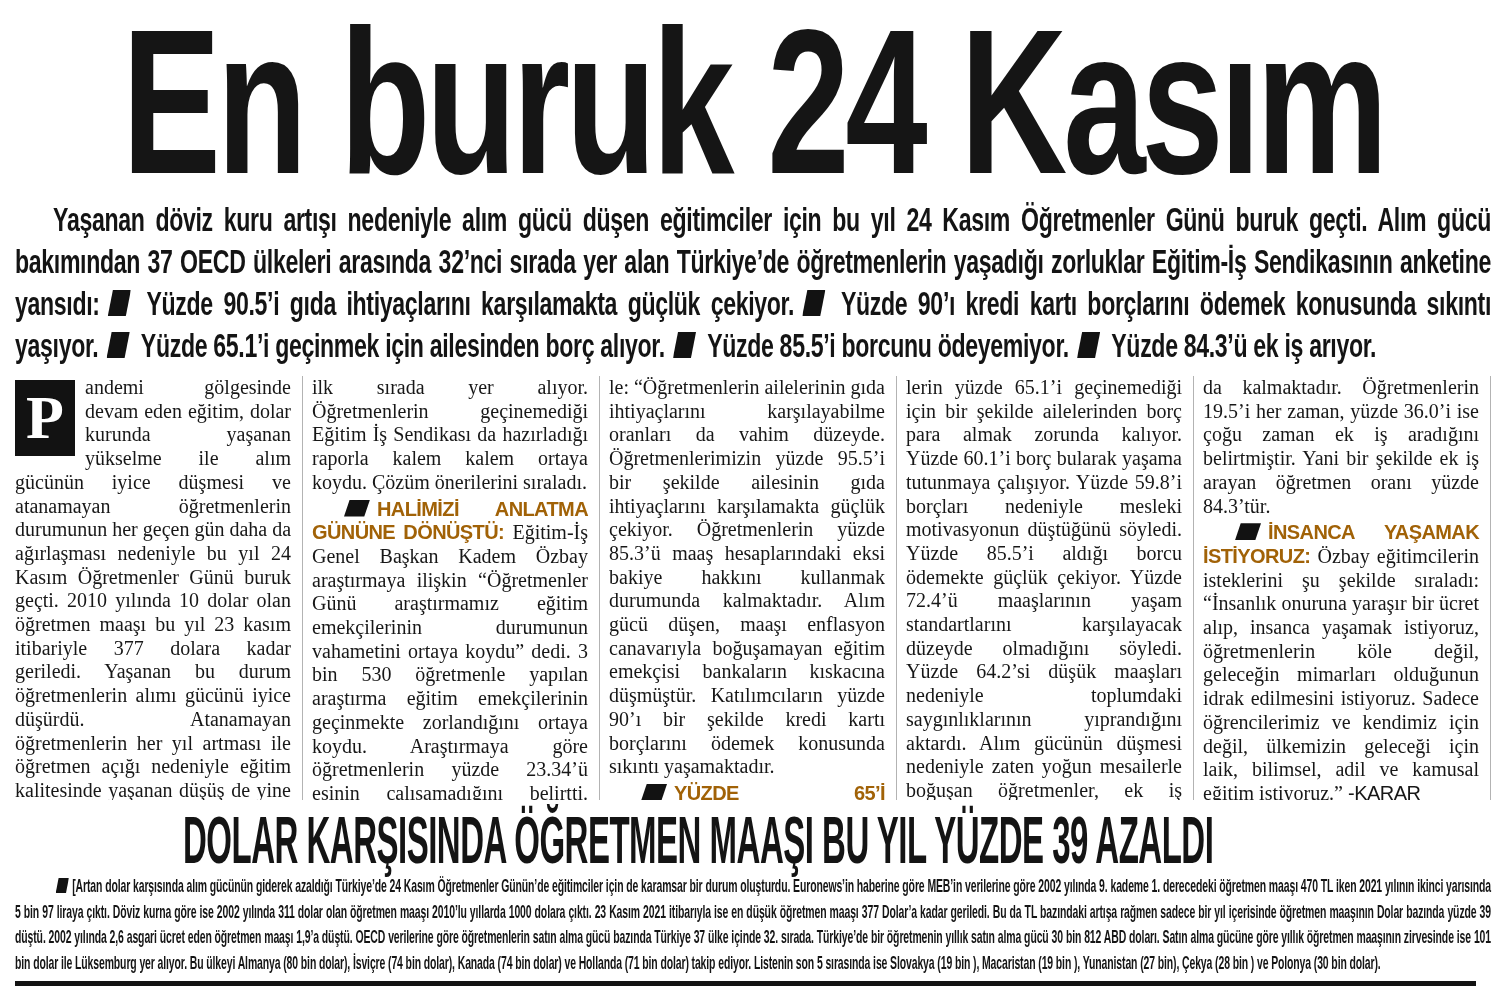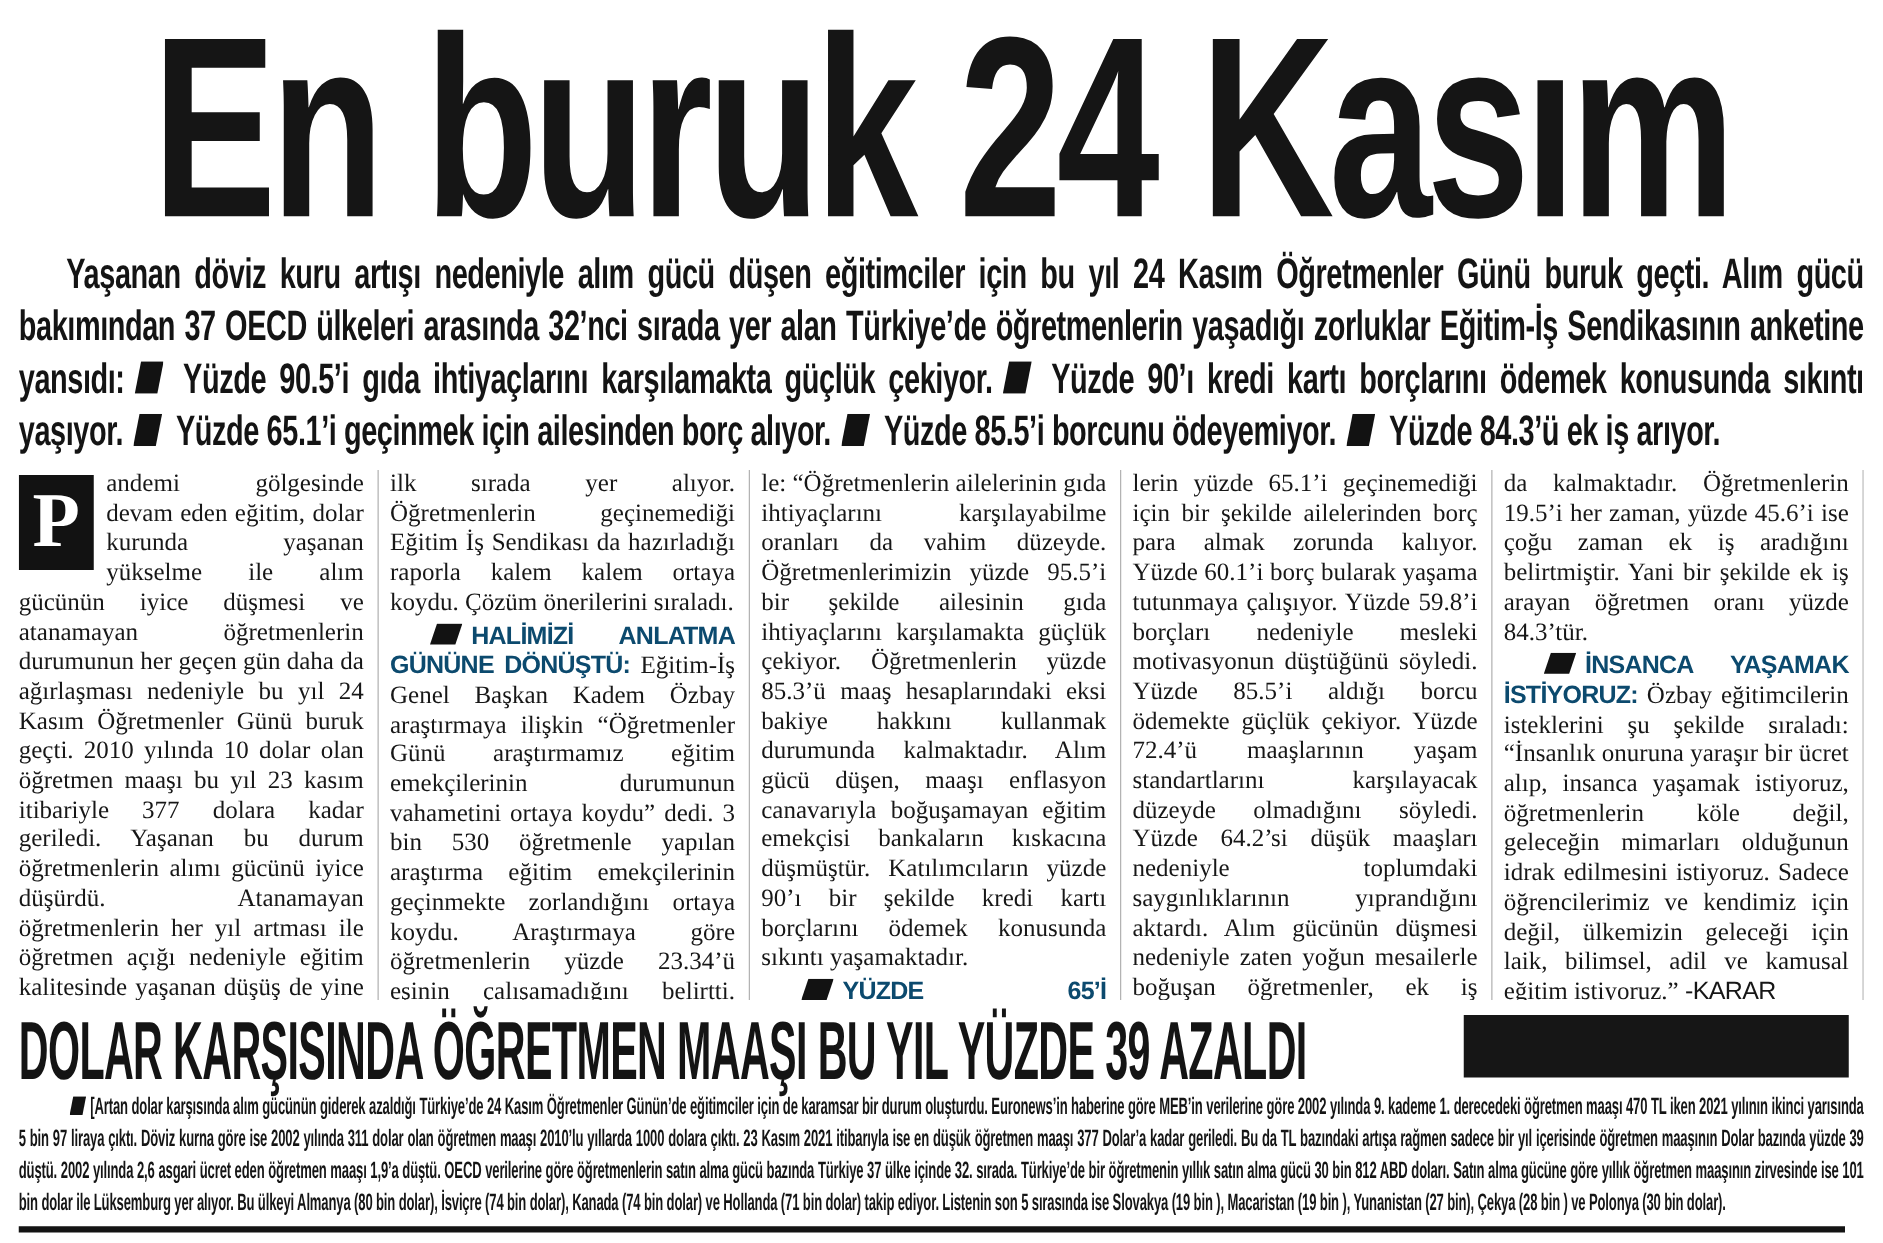--- a/index.html
+++ b/index.html
@@ -56,40 +56,40 @@
   }
   .col:first-child{padding-left:0;}
   .body-p{
     margin:0;
     font-size:20px;line-height:23.7px;
     text-align:justify;color:#171717;
   }
   .body-p.indent{text-indent:30px;margin-top:3px;}
   .subhead{
     font-family:"Liberation Sans", sans-serif;
-    font-weight:700;color:#0c4a6e;
+    font-weight:700;color:#a16207;
     letter-spacing:-0.6px;font-size:20px;
   }
   .credit{
     font-family:"Liberation Sans", sans-serif;
     font-weight:400;letter-spacing:-0.5px;
   }
   .dropcap{
     float:left;
     width:60px;height:76px;
     margin:4px 10px 2px 0;
     background:#121212;color:#ffffff;
     font-family:"Liberation Serif", serif;font-weight:700;
     font-size:62px;line-height:74px;text-align:center;
   }
 
   
   .bottom-head-row{
-    display:flex;align-items:flex-start;
-    margin-top:12px;height:56px;
+    display:flex;align-items:center;
+    margin-top:12px;height:56px;flex-direction:column;
   }
   .bottom-headline-box{
     width:1140px;flex:0 0 auto;overflow:visible;white-space:nowrap;
   }
   .bottom-headline{
     display:inline-block;
     font-family:"Liberation Sans", sans-serif;
     font-weight:700;color:#141414;
     font-size:66px;letter-spacing:-1px;line-height:56px;
     transform:scaleX(0.50);transform-origin:left center;
@@ -143,21 +143,21 @@
     <div class="col">
       <p class="body-p"><span>le: “Öğretmenlerin ailelerinin gıda ihtiyaçlarını karşılayabilme oranları da vahim düzeyde. Öğretmenlerimizin yüzde 95.5’i bir şekilde ailesinin gıda ihtiyaçlarını karşılamakta güçlük çekiyor. Öğretmenlerin yüzde 85.3’ü maaş hesaplarındaki eksi bakiye hakkını kullanmak durumunda kalmaktadır. Alım gücü düşen, maaşı enflasyon canavarıyla boğuşamayan eğitim emekçisi bankaların kıskacına düşmüştür. Katılımcıların yüzde 90’ı bir şekilde kredi kartı borçlarını ödemek konusunda sıkıntı yaşamaktadır.</span></p>
       <p class="body-p indent"><span class="sq-bullet sub-bullet"></span><span class="subhead">YÜZDE 65’İ AİLESİNDEN BORÇ PARA ALIYOR:</span> </p>
     </div>
 
     <div class="col">
       <p class="body-p"><span>lerin yüzde 65.1’i geçinemediği için bir şekilde ailelerinden borç para almak zorunda kalıyor. Yüzde 60.1’i borç bularak yaşama tutunmaya çalışıyor. Yüzde 59.8’i borçları nedeniyle mesleki motivasyonun düştüğünü söyledi. Yüzde 85.5’i aldığı borcu ödemekte güçlük çekiyor. Yüzde 72.4’ü maaşlarının yaşam standartlarını karşılayacak düzeyde olmadığını söyledi. Yüzde 64.2’si düşük maaşları nedeniyle toplumdaki saygınlıklarının yıprandığını aktardı. Alım gücünün düşmesi nedeniyle zaten yoğun mesailerle boğuşan öğretmenler, ek iş aramak durumunda</span></p>
     </div>
 
     <div class="col">
-      <p class="body-p"><span>da kalmaktadır. Öğretmenlerin 19.5’i her zaman, yüzde 45.6’i ise çoğu zaman ek iş aradığını belirtmiştir. Yani bir şekilde ek iş arayan öğretmen oranı yüzde 84.3’tür.</span></p>
+      <p class="body-p"><span>da kalmaktadır. Öğretmenlerin 19.5’i her zaman, yüzde 36.0’i ise çoğu zaman ek iş aradığını belirtmiştir. Yani bir şekilde ek iş arayan öğretmen oranı yüzde 84.3’tür.</span></p>
       <p class="body-p indent"><span class="sq-bullet sub-bullet"></span><span class="subhead">İNSANCA YAŞAMAK İSTİYORUZ:</span> <span>Özbay eğitimcilerin isteklerini şu şekilde sıraladı: “İnsanlık onuruna yaraşır bir ücret alıp, insanca yaşamak istiyoruz, öğretmenlerin köle değil, geleceğin mimarları olduğunun idrak edilmesini istiyoruz. Sadece öğrencilerimiz ve kendimiz için değil, ülkemizin geleceği için laik, bilimsel, adil ve kamusal eğitim istiyoruz.”</span> <span class="credit">-KARAR</span></p>
     </div>
 
   </div>
 
   <div class="bottom-head-row">
     <div class="bottom-headline-box"><span class="bottom-headline">DOLAR KARŞISINDA ÖĞRETMEN MAAŞI BU YIL YÜZDE 39 AZALDI</span></div>
     <div class="black-bar"></div>
   </div>
 

